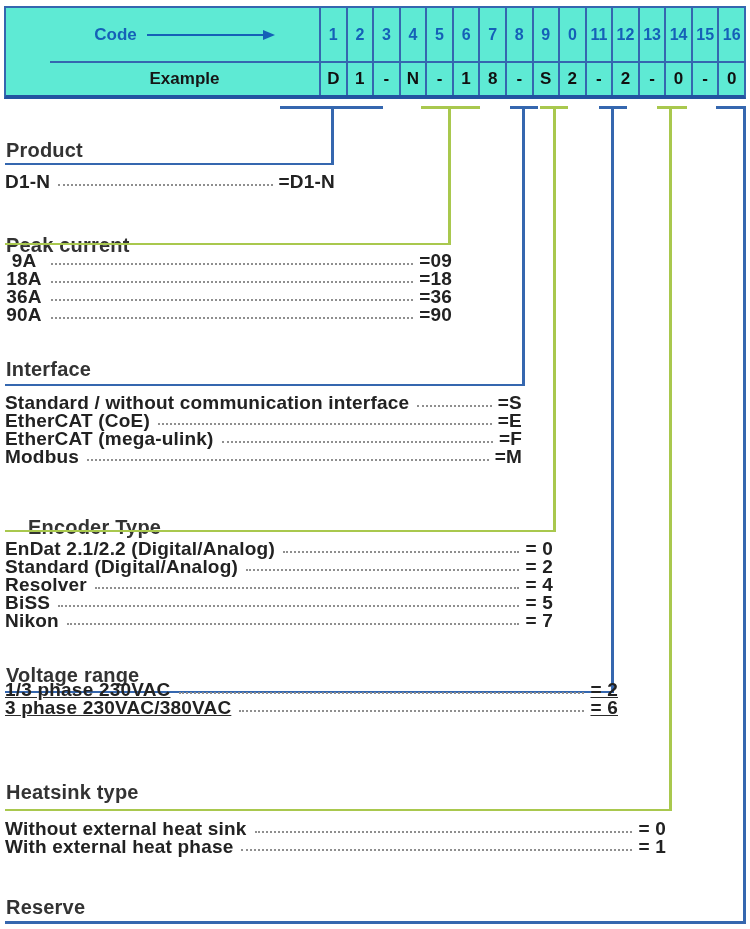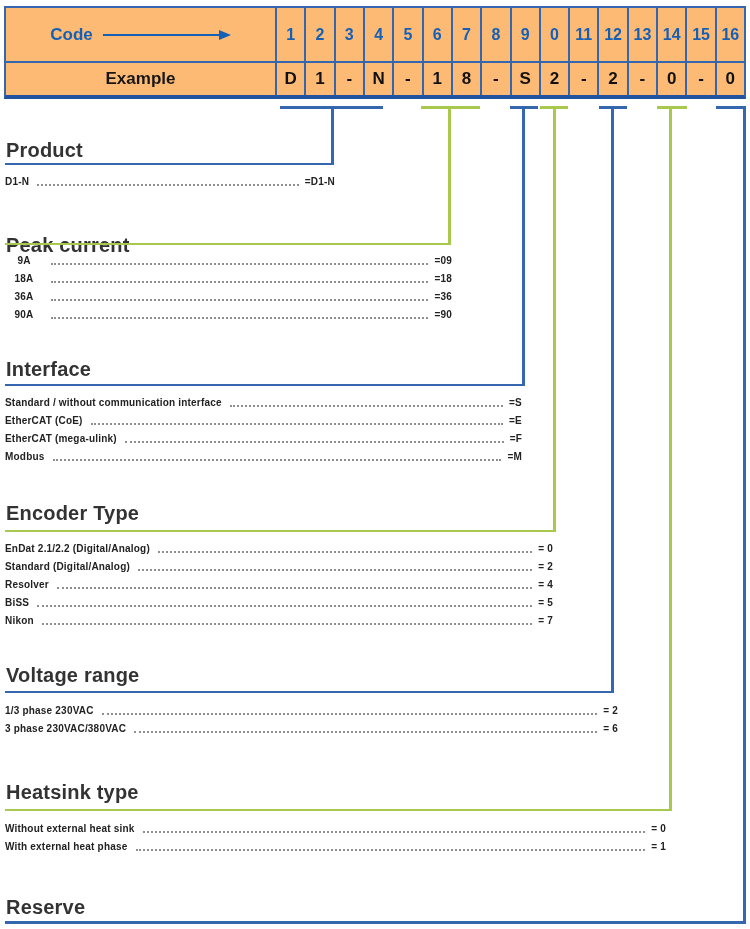--- a/index.html
+++ b/index.html
@@ -13,21 +13,21 @@
   html,body{margin:0;padding:0;background:#fff;}
   .page{
     position:relative; width:750px; height:929px; background:#ffffff;
     font-family:"Liberation Sans", sans-serif; color:var(--ink); overflow:hidden;
   }
 
   
   .tbl{
     position:absolute; left:4px; top:6px; width:742px; height:93px;
     border:2px solid var(--blue); border-bottom:4px solid var(--blue-dark);
-    box-sizing:border-box; display:flex; flex-direction:column; background:#fdba74;
+    box-sizing:border-box; display:flex; flex-direction:column; background:#5eead4;padding-left:44px;
   }
   .tbl-row{display:flex; box-sizing:border-box;}
   .tbl-row.hdr{height:55px; border-bottom:2px solid var(--blue);}
   .tbl-row.exm{flex:1;}
   .lbl-cell{
     width:269px; flex:0 0 269px; display:flex; align-items:center; justify-content:center;
     box-sizing:border-box; gap:10px;
   }
   .code-cell{color:var(--blue-text); font-weight:bold; font-size:17px;}
   .exm-cell{color:#161616; font-weight:bold; font-size:17px;}
@@ -49,21 +49,21 @@
   
   .sec-title{
     position:absolute; left:6px; font-size:20px; font-weight:bold; color:#333;
     letter-spacing:0.2px; white-space:nowrap;
   }
 
   
   .items{position:absolute; left:5px;}
   .item{
     display:flex; align-items:flex-end; height:18px;
-    font-size:10px; font-weight:bold; color:#222; letter-spacing:0.2px;
+    font-size:19px; font-weight:bold; color:#222; letter-spacing:0.2px;
   }
   .item .lbl{white-space:nowrap; line-height:16px;}
   .item .dots{flex:1; border-bottom:2px dotted var(--leader); margin:0 6px 4px 8px; min-width:12px;}
   .item .val{white-space:nowrap; line-height:16px;}
   .peak .lbl{flex:0 0 38px; text-align:center;}
 </style>
 </head>
 <body>
 
 <div class="page">
@@ -188,21 +188,21 @@
       <span class="dots"></span>
       <span class="val">=F</span>
     </div>
     <div class="item">
       <span class="lbl">Modbus</span>
       <span class="dots"></span>
       <span class="val">=M</span>
     </div>
   </div>
 
-  <div class="sec-title" style="top:502px;">Encoder Type</div>
+  <div class="sec-title" style="top:516px;margin-left:22px;">Encoder Type</div>
   <div class="uline green" style="left:5px; top:530px; width:551px;"></div>
   <div class="items" style="top:539px; width:548px;">
     <div class="item">
       <span class="lbl">EnDat 2.1/2.2 (Digital/Analog)</span>
       <span class="dots"></span>
       <span class="val">= 0</span>
     </div>
     <div class="item">
       <span class="lbl">Standard (Digital/Analog)</span>
       <span class="dots"></span>
@@ -220,21 +220,21 @@
     </div>
     <div class="item">
       <span class="lbl">Nikon</span>
       <span class="dots"></span>
       <span class="val">= 7</span>
     </div>
   </div>
 
   <div class="sec-title" style="top:664px;">Voltage range</div>
   <div class="uline" style="left:5px; top:691px; width:609px;"></div>
-  <div class="items" style="top:701px; width:613px;">
+  <div class="items" style="top:680px; width:613px;text-decoration:underline;">
     <div class="item">
       <span class="lbl">1/3 phase 230VAC</span>
       <span class="dots"></span>
       <span class="val">= 2</span>
     </div>
     <div class="item">
       <span class="lbl">3 phase 230VAC/380VAC</span>
       <span class="dots"></span>
       <span class="val">= 6</span>
     </div>

